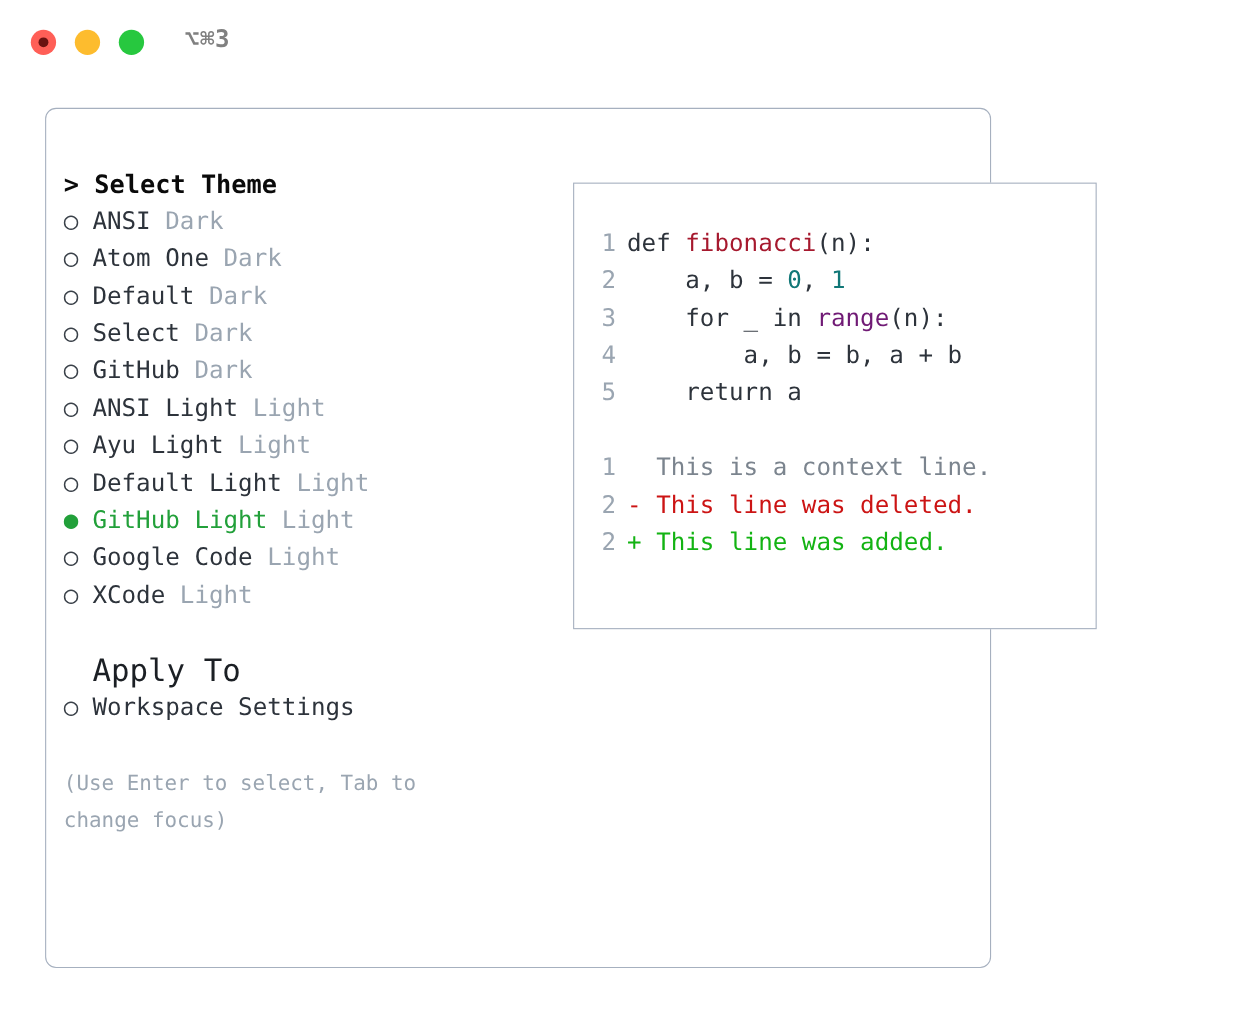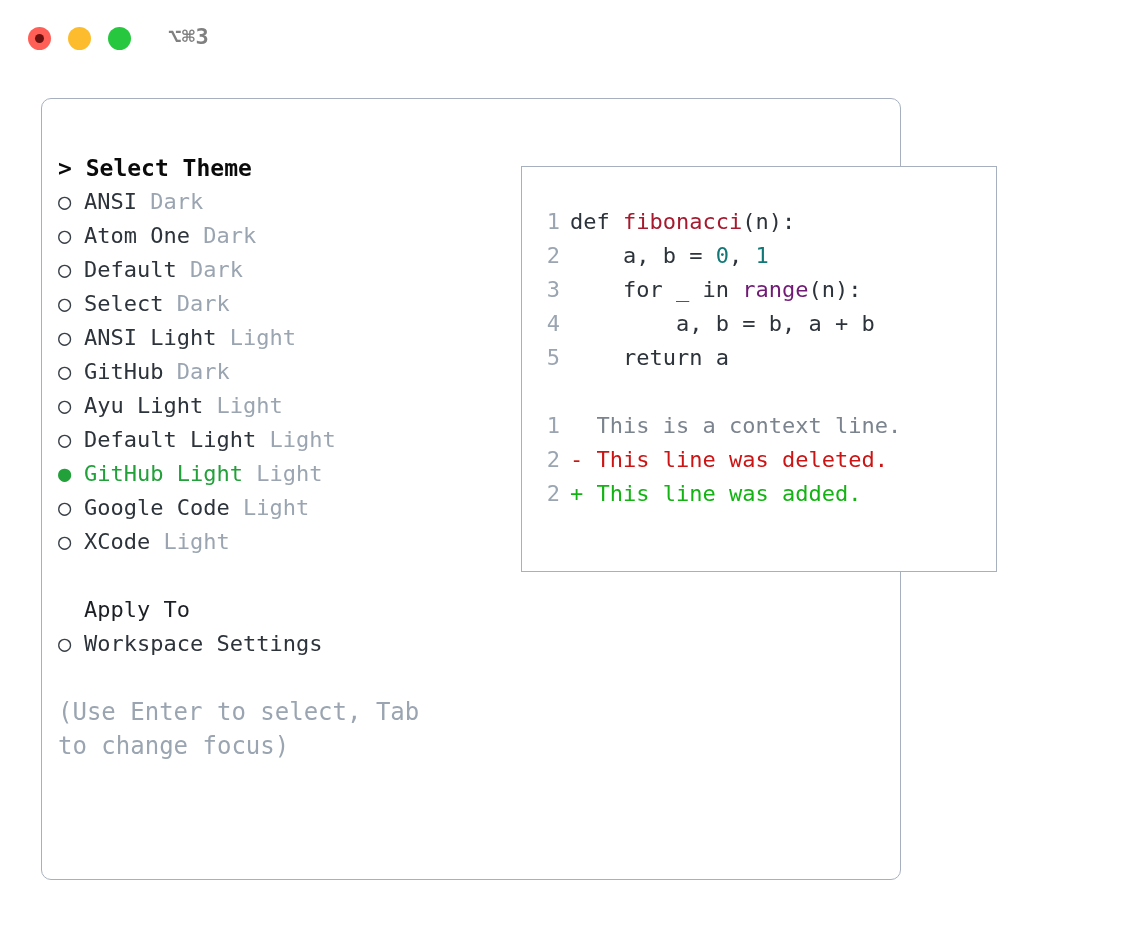--- a/index.html
+++ b/index.html
@@ -119,29 +119,29 @@
     color: #22a03a;
   }
   .opt-kind {
     color: #9aa5b1;
     text-align: right;
   }
 
   #apply-header {
     margin-top: 34px;
     padding-left: 26px;
-    font-size: 22px;
+    font-size: 28px;
     line-height: 34px;
     color: #1b1f24;
     white-space: pre;
   }
 
   #hint {
     margin-top: 34px;
-    font-size: 24px;
+    font-size: 19px;
     line-height: 34px;
     color: #9aa5b1;
     width: 400px;
   }
 
   
   #right-col {
     position: absolute;
     left: 479px;
     top: 52px;
@@ -213,22 +213,22 @@
 
   <div id="panel">
 
     <div id="left-col">
       <div class="section-header">&gt; Select Theme</div>
       <div id="theme-list">
           <div class="opt-row"><span class="marker">○</span><span class="opt-name">ANSI</span><span class="opt-kind"> Dark</span></div>
           <div class="opt-row"><span class="marker">○</span><span class="opt-name">Atom One</span><span class="opt-kind"> Dark</span></div>
           <div class="opt-row"><span class="marker">○</span><span class="opt-name">Default</span><span class="opt-kind"> Dark</span></div>
           <div class="opt-row"><span class="marker">○</span><span class="opt-name">Select</span><span class="opt-kind"> Dark</span></div>
+          <div class="opt-row"><span class="marker">○</span><span class="opt-name">GitHub</span><span class="opt-kind"> Dark</span></div>
           <div class="opt-row"><span class="marker">○</span><span class="opt-name">ANSI Light</span><span class="opt-kind"> Light</span></div>
-          <div class="opt-row"><span class="marker">○</span><span class="opt-name">GitHub</span><span class="opt-kind"> Dark</span></div>
           <div class="opt-row"><span class="marker">○</span><span class="opt-name">Ayu Light</span><span class="opt-kind"> Light</span></div>
           <div class="opt-row"><span class="marker">○</span><span class="opt-name">Default Light</span><span class="opt-kind"> Light</span></div>
           <div class="opt-row"><span class="marker sel">●</span><span class="opt-name sel">GitHub Light</span><span class="opt-kind"> Light</span></div>
           <div class="opt-row"><span class="marker">○</span><span class="opt-name">Google Code</span><span class="opt-kind"> Light</span></div>
           <div class="opt-row"><span class="marker">○</span><span class="opt-name">XCode</span><span class="opt-kind"> Light</span></div>
         </div>
 
       <div id="apply-header">Apply To</div>
       <div id="apply-list">
           <div class="opt-row"><span class="marker">○</span><span class="opt-name">Workspace Settings</span></div>

